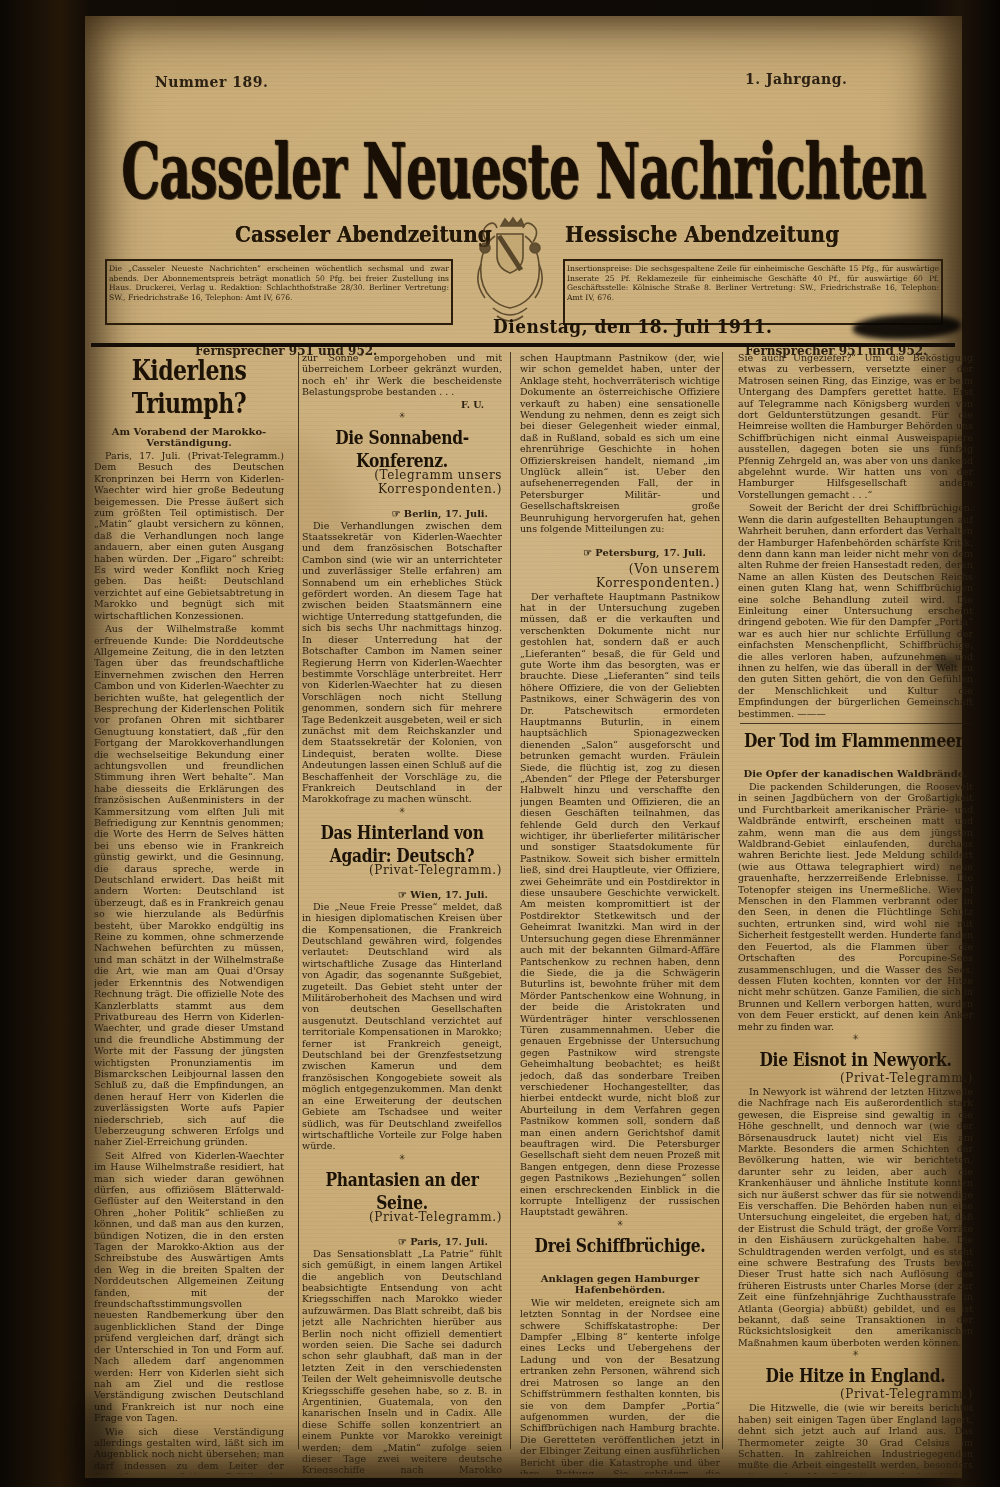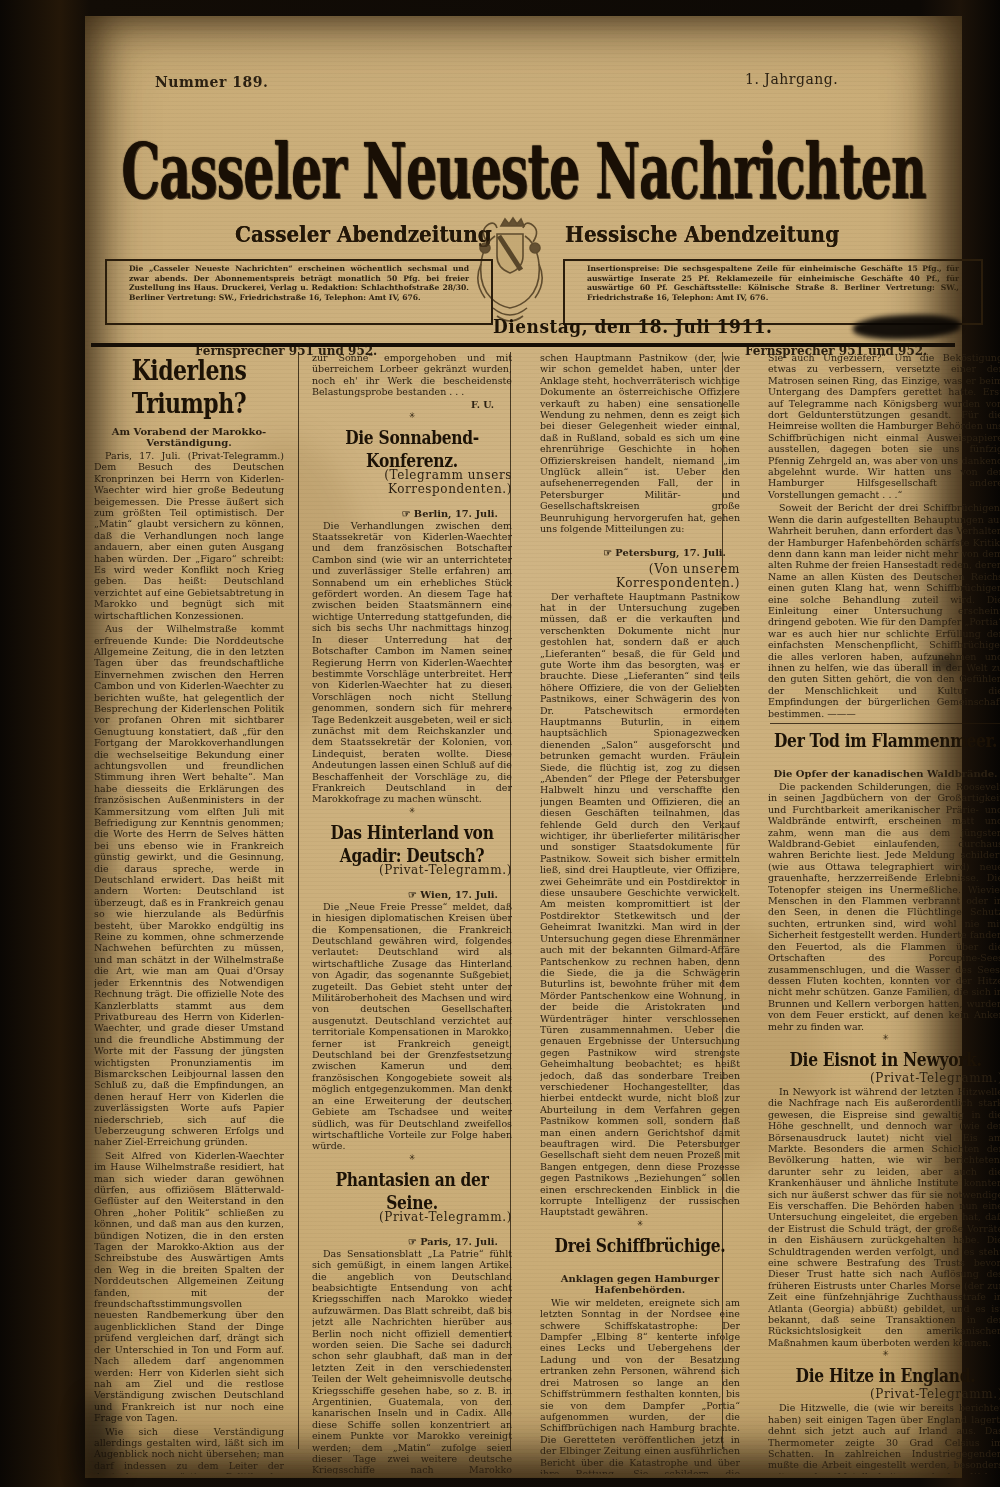--- a/index.html
+++ b/index.html
@@ -12,42 +12,42 @@
     position:absolute;left:85px;top:16px;width:877px;height:1462px;
     background:
       repeating-linear-gradient(0deg, rgba(70,48,18,.045) 0 1px, rgba(0,0,0,0) 1px 4px),
       radial-gradient(120% 95% at 50% 38%, #cfb484 0%, #c9ac77 50%, #bb9c63 82%, #a3824b 100%);
     box-shadow: inset 0 0 70px rgba(45,28,9,.45), inset -28px 0 45px rgba(32,19,6,.55),
                 inset 18px 0 35px rgba(32,19,6,.38), inset 0 -30px 40px rgba(32,19,6,.45);
     color:#2b2012;
   }
   .stain{position:absolute;border-radius:50%;filter:blur(14px);background:rgba(105,72,25,.12);pointer-events:none;}
   .issue-no{position:absolute;left:70px;top:58px;font-size:14px;font-weight:bold;letter-spacing:.5px;}
-  .volume{position:absolute;left:660px;top:55px;font-size:14px;font-weight:normal;letter-spacing:.5px;text-align:right;}
+  .volume{position:absolute;left:660px;top:55px;font-size:14px;font-weight:bold;letter-spacing:.5px;text-align:right;}
   .masthead{
     position:absolute;left:0;top:84px;width:877px;text-align:center;
     font-size:49px;font-weight:bold;letter-spacing:-1px;white-space:nowrap;
     transform:scaleY(1.55);transform-origin:50% 20%;
     color:#190f05;text-shadow:0 0 1px #190f05, 1px 1px 0 rgba(25,15,5,.6);
   }
   .subtitle{position:absolute;top:206px;font-size:20px;font-weight:bold;color:#231708;
     transform:scaleY(1.15);text-shadow:0 0 .5px #231708;white-space:nowrap;}
   .subtitle.left{left:150px;} .subtitle.right{left:480px;}
   .crest{position:absolute;left:372px;top:196px;width:105px;height:118px;opacity:.88;}
   .imprint{
-    position:absolute;top:243px;height:56px;border:2px solid #2a1d0c;padding:3px 22px;
-    font-size:7.6px;line-height:9.6px;font-weight:bold;text-align:justify;color:#2e2210;overflow:hidden;
+    position:absolute;top:243px;height:56px;border:2px solid #2a1d0c;padding:3px 2px;
+    font-size:7.6px;line-height:9.6px;font-weight:normal;text-align:justify;color:#2e2210;overflow:hidden;
   }
   .imprint.left{left:20px;width:340px;} .imprint.right{left:478px;width:372px;}
   .phone{position:absolute;top:305px;font-size:12px;font-weight:bold;margin-top:23px;}
   .phone.left{left:110px;} .phone.right{left:660px;}
   .datebar{position:absolute;top:300px;left:408px;font-size:17px;font-weight:bold;letter-spacing:.5px;color:#1d1306;transform:scaleY(1.1);}
   .rule-bottom-head{position:absolute;left:6px;top:327px;width:864px;height:4px;background:#150e06;}
   .cols{position:absolute;left:9px;top:336px;width:862px;height:1122px;
-    display:grid;grid-template-columns:190px 200px 200px 235px;column-gap:28px;}
+    display:grid;grid-template-columns:190px 200px 200px 235px;column-gap:18px;}
   .vr{position:absolute;top:336px;bottom:29px;width:1px;background:rgba(38,26,10,.8);}
   .vr1{left:213px;} .vr2{left:425px;} .vr3{left:637px;}
   .col{overflow:hidden;height:100%;}
   .lead-head{margin:2px 0 1px;font-size:22px;font-weight:bold;text-align:center;color:#1c1206;
     transform:scaleY(1.25);transform-origin:top;letter-spacing:-.5px;}
   .head{margin:5px 0 1px;font-size:15.5px;font-weight:bold;text-align:center;color:#1c1206;
     transform:scaleY(1.2);transform-origin:top;letter-spacing:-.3px;}
   .sub{margin:20px 0 2px;font-size:10px;font-weight:bold;text-align:center;}
   .note{margin:4px 0 1px;font-size:12px;text-align:right;letter-spacing:.6px;}
   .date{margin:12px 0 1px 0;font-size:9.8px;font-weight:bold;text-align:right;padding-right:14px;}

